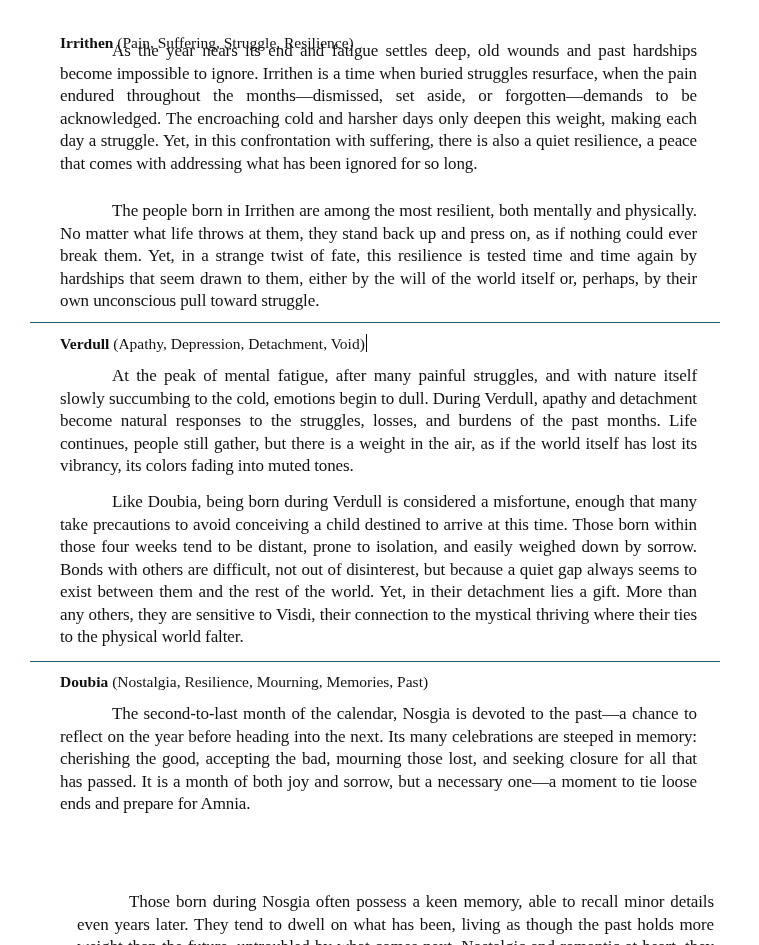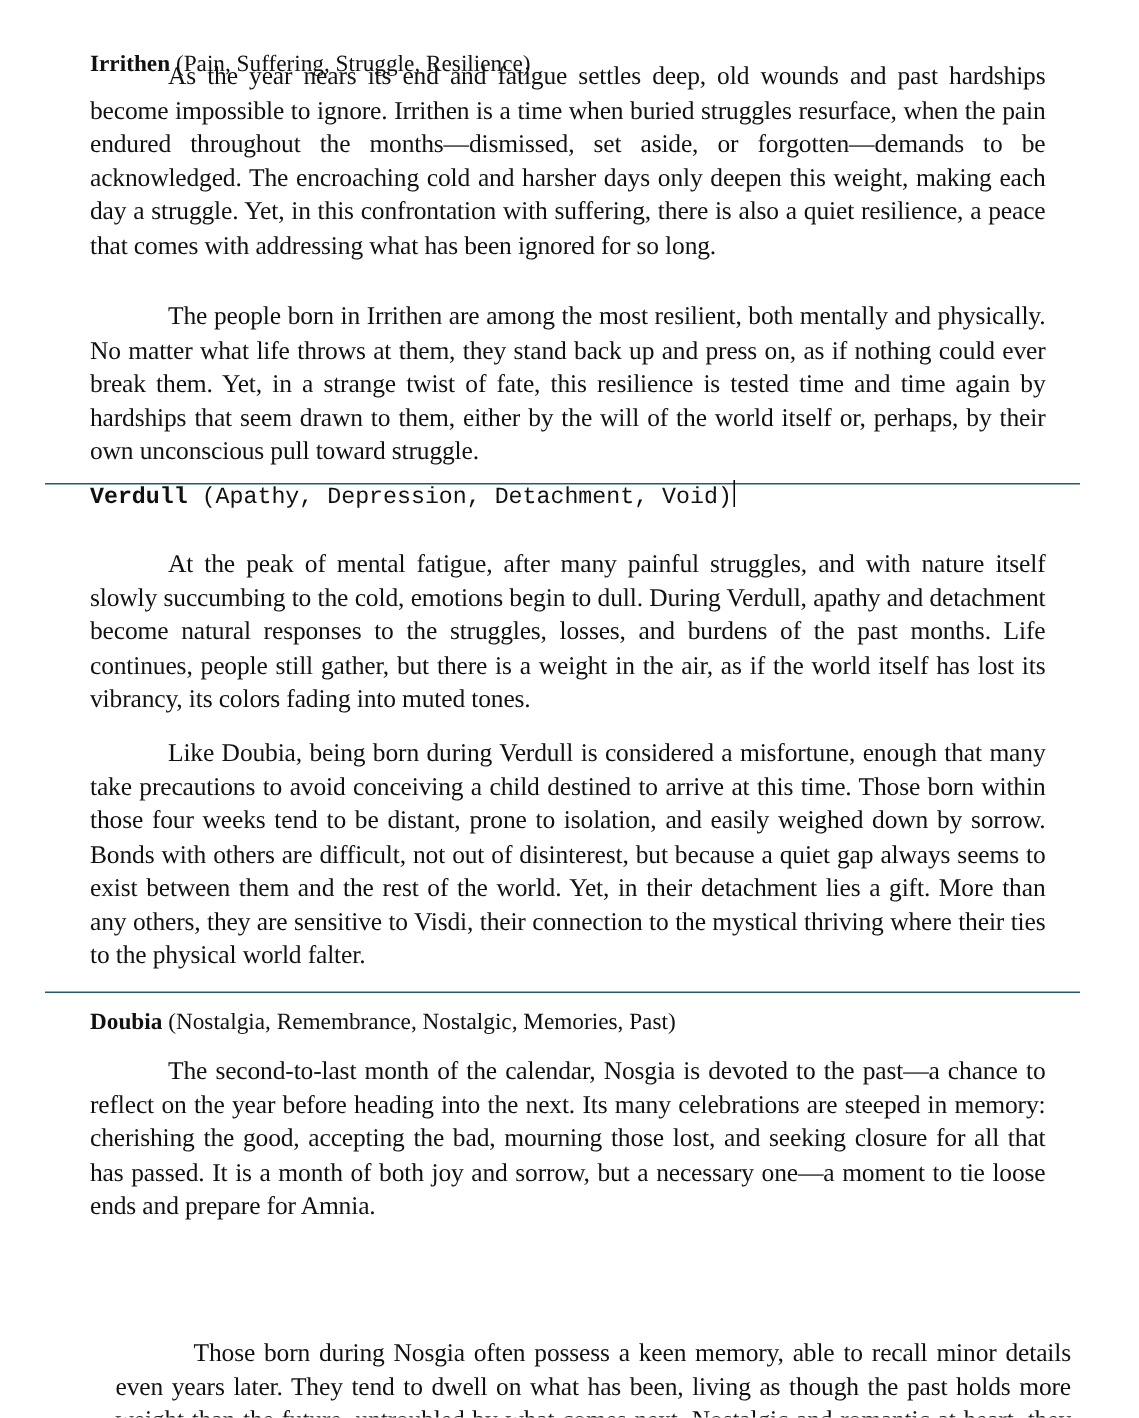--- a/index.html
+++ b/index.html
@@ -64,29 +64,29 @@
 
   <div class="heading" style="top:32px;">
     <span class="name">Irrithen</span>
     <span>(Pain, Suffering, Struggle, Resilience)</span>
   </div>
   <p class="para" style="top:40px; margin:0;">As the year nears its end and fatigue settles deep, old wounds and past hardships become impossible to ignore. Irrithen is a time when buried struggles resurface, when the pain endured throughout the months—dismissed, set aside, or forgotten—demands to be acknowledged. The encroaching cold and harsher days only deepen this weight, making each day a struggle. Yet, in this confrontation with suffering, there is also a quiet resilience, a peace that comes with addressing what has been ignored for so long.</p>
   <p class="para" style="top:200px; margin:0;">The people born in Irrithen are among the most resilient, both mentally and physically. No matter what life throws at them, they stand back up and press on, as if nothing could ever break them. Yet, in a strange twist of fate, this resilience is tested time and time again by hardships that seem drawn to them, either by the will of the world itself or, perhaps, by their own unconscious pull toward struggle.</p>
 
   <div class="divider" style="top:322px;"></div>
 
-  <div class="heading" style="top:320px;font-family:Liberation Mono, monospace;">
+  <div class="heading" style="top:333px;">
     <span class="name">Verdull</span>
     <span>(Apathy, Depression, Detachment, Void)</span><span class="cursor"></span>
   </div>
   <p class="para" style="top:365px; margin:0;">At the peak of mental fatigue, after many painful struggles, and with nature itself slowly succumbing to the cold, emotions begin to dull. During Verdull, apathy and detachment become natural responses to the struggles, losses, and burdens of the past months. Life continues, people still gather, but there is a weight in the air, as if the world itself has lost its vibrancy, its colors fading into muted tones.</p>
   <p class="para" style="top:491px; margin:0;">Like Doubia, being born during Verdull is considered a misfortune, enough that many take precautions to avoid conceiving a child destined to arrive at this time. Those born within those four weeks tend to be distant, prone to isolation, and easily weighed down by sorrow. Bonds with others are difficult, not out of disinterest, but because a quiet gap always seems to exist between them and the rest of the world. Yet, in their detachment lies a gift. More than any others, they are sensitive to Visdi, their connection to the mystical thriving where their ties to the physical world falter.</p>
 
   <div class="divider" style="top:661px;"></div>
 
   <div class="heading" style="top:671px;">
     <span class="name">Doubia</span>
-    <span>(Nostalgia, Remembrance, Nostalgic, Memories, Past)</span>
+    <span>(Nostalgia, Resilience, Mourning, Memories, Past)</span>
   </div>
   <p class="para" style="top:703px; margin:0;">The second-to-last month of the calendar, Nosgia is devoted to the past—a chance to reflect on the year before heading into the next. Its many celebrations are steeped in memory: cherishing the good, accepting the bad, mourning those lost, and seeking closure for all that has passed. It is a month of both joy and sorrow, but a necessary one—a moment to tie loose ends and prepare for Amnia.</p>
   <p class="para" style="top:874px; margin:17px;">Those born during Nosgia often possess a keen memory, able to recall minor details even years later. They tend to dwell on what has been, living as though the past holds more weight than the future, untroubled by what comes next. Nostalgic and romantic at heart, they are easily lost in memories, more focused on what was than what will be.</p>
 
 </div>
 
 </body></html>

